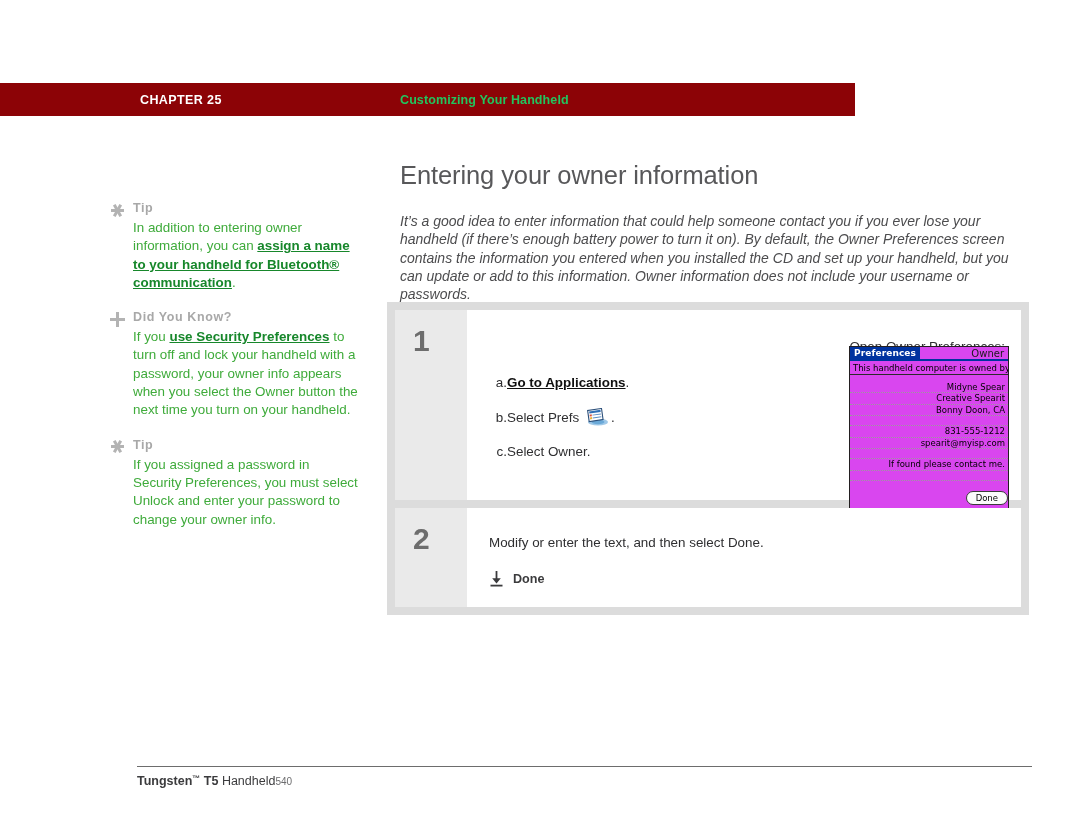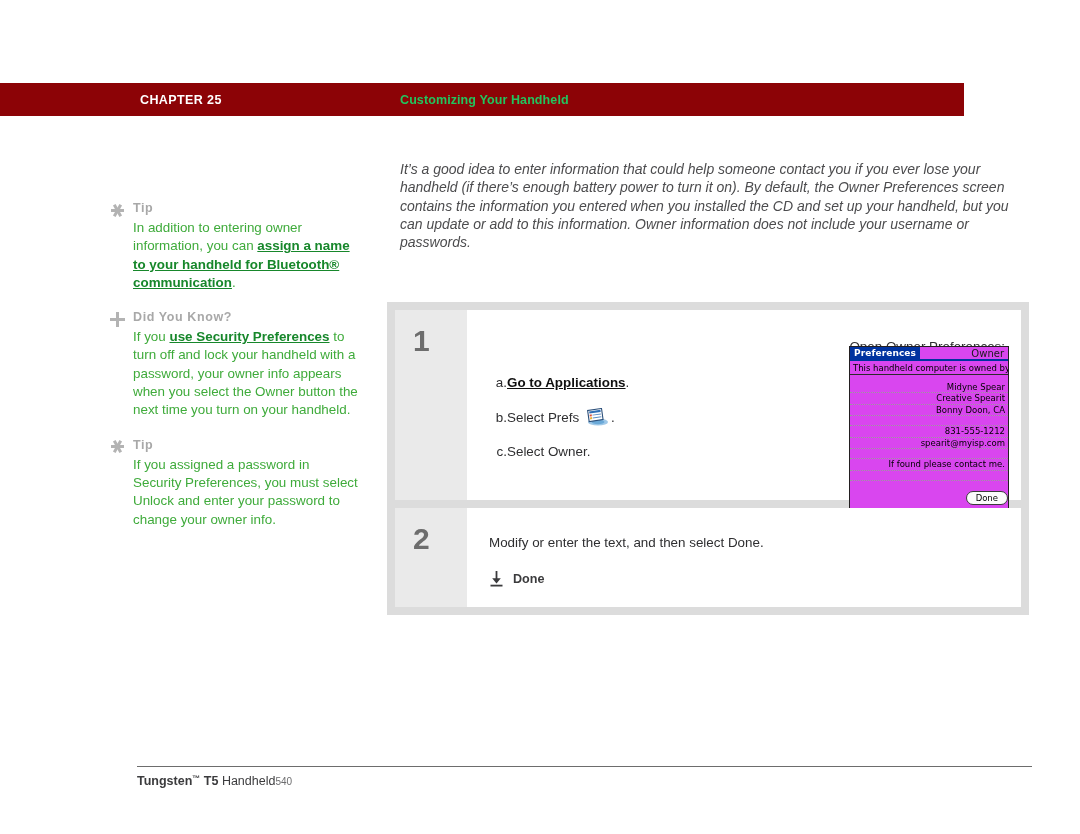--- a/index.html
+++ b/index.html
@@ -11,21 +11,21 @@
     width: 1080px; height: 834px;
     position: relative;
     font-family: "Liberation Sans", sans-serif;
     overflow: hidden;
   }
 
   
   #chapter-banner {
     position: absolute;
     left: 0; top: 83px;
-    width: 964px; height: 33px;
+    width: 855px; height: 33px;
     background: #8c0306;
   }
   #chapter-banner .chapter-label {
     position: absolute;
     left: 140px; top: 50%;
     transform: translateY(-50%);
     color: #ffffff;
     font-size: 12.5px;
     font-weight: bold;
     letter-spacing: 0.4px;
@@ -308,20 +308,21 @@
           <i></i>
         </span>
       <span class="tip-kicker">Tip</span>
     </div>
     <div class="tip-body">If you assigned a password in Security Preferences, you must select Unlock and enter your password to change your owner info.</div>
   </div>
 
 </div>
 
 <div id="main">
+  <h1 id="page-title">Entering your owner information</h1>
   <p id="intro-paragraph">It’s a good idea to enter information that could help someone contact you if you ever lose your handheld (if there’s enough battery power to turn it on). By default, the Owner Preferences screen contains the information you entered when you installed the CD and set up your handheld, but you can update or add to this information. Owner information does not include your username or passwords.</p>
 </div>
 
 <div id="steps">
 
   <div class="step" id="step-1">
     <div class="step-num">1</div>
     <div class="step-body">
       <p class="step-lead">Open Owner Preferences:</p>
 

